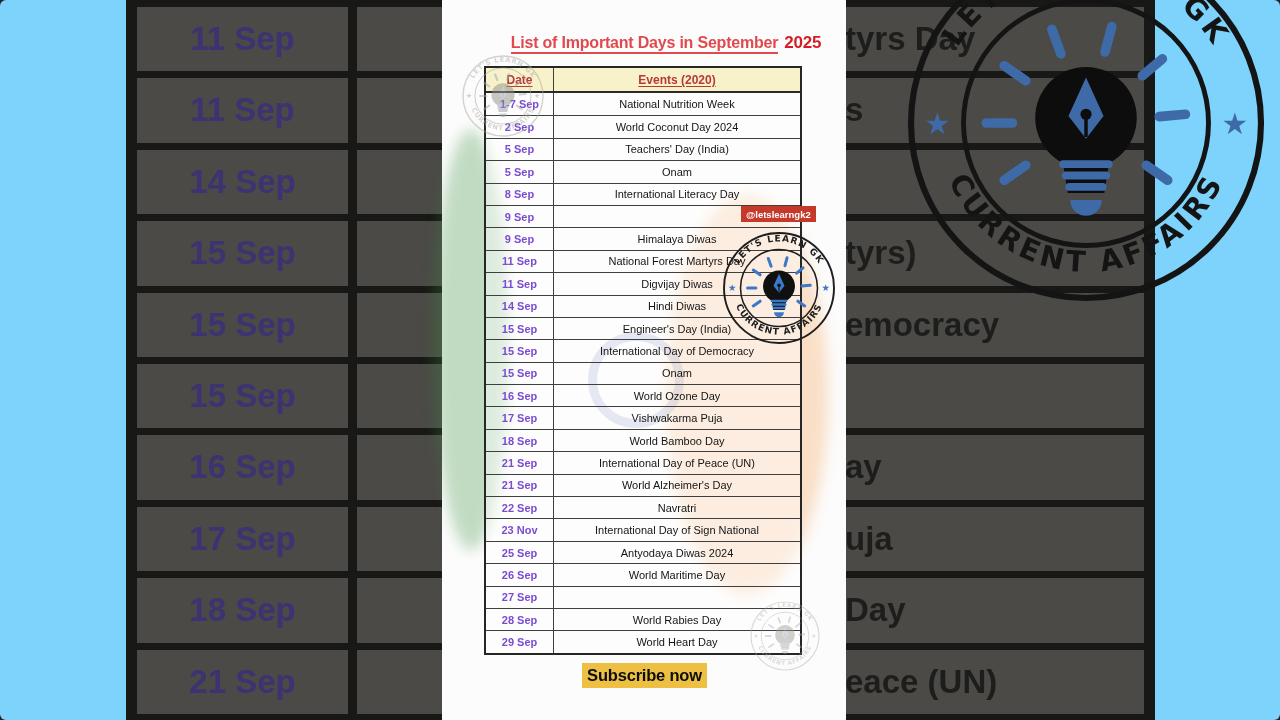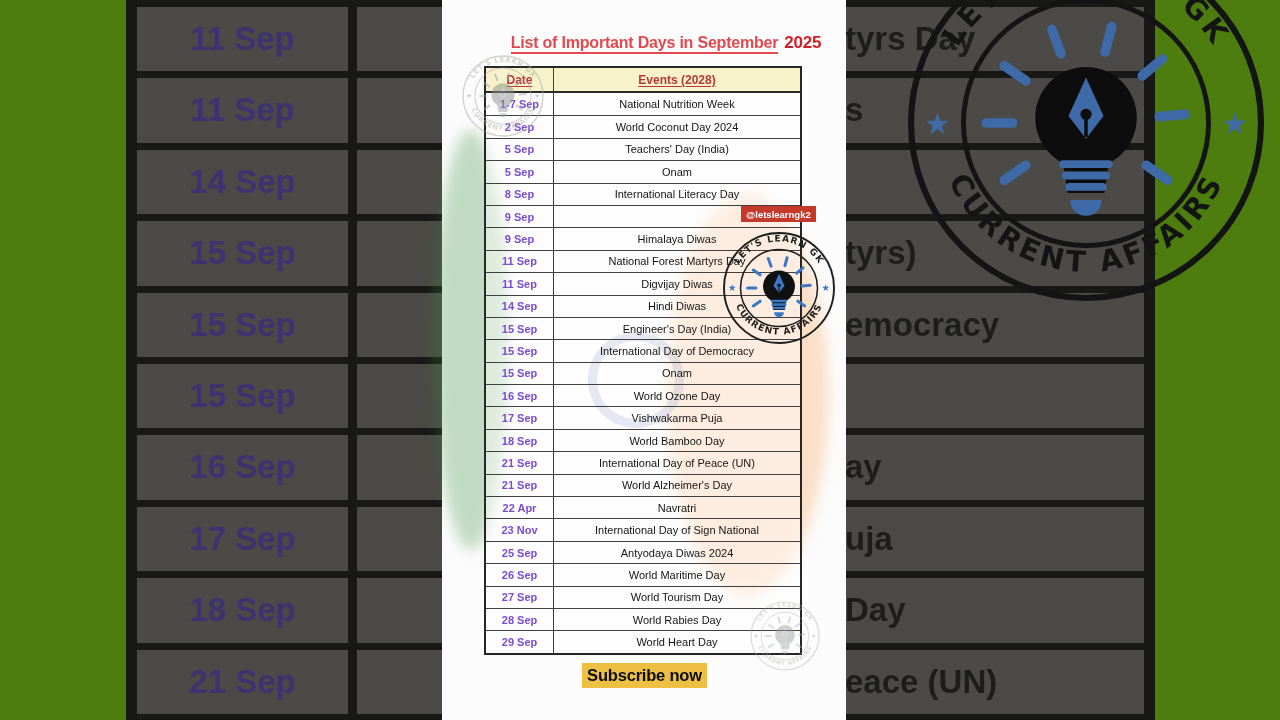--- a/index.html
+++ b/index.html
@@ -1,20 +1,21 @@
 <!DOCTYPE html>
 <html><head>
 <meta charset="utf-8">
 <style>
   html,body{margin:0;padding:0;background:#222;}
   *{box-sizing:border-box;}
   .canvas{
     position:relative;width:1280px;height:720px;overflow:hidden;
-    background:#4d7c0f;
+    background:#7dd3fc;
     font-family:"Liberation Sans",sans-serif;
+    border-radius:6px;
   }
   
   .bg-table{position:absolute;left:126px;top:0;width:1029px;height:720px;background:#181816;z-index:1;}
   .bg-cell{position:absolute;background:#4b4a46;overflow:hidden;}
   .bg-date{color:#3d3272;font-weight:bold;font-size:33px;text-align:center;}
   .bg-frag{position:absolute;left:488px;top:0;height:100%;color:#1d1d1b;font-weight:bold;font-size:33px;white-space:nowrap;text-align:center;}
   
   .panel{position:absolute;left:442px;top:0;width:404px;height:720px;background:#fcfcfc;z-index:10;}
   .flag-blob{position:absolute;border-radius:50%;filter:blur(7px);}
   .flag-green{left:-8px;top:130px;width:74px;height:420px;background:rgba(56,142,60,0.30);}
@@ -90,21 +91,21 @@
     <div class="flag-blob flag-orange"></div>
     <div class="flag-chakra"></div>
 
     <div class="title-row">
       <span class="title-main">List of Important Days in September</span><span class="title-year">2025</span>
     </div>
 
     <div class="gk-table">
       <div class="thead">
         <div class="th th-date">Date</div>
-        <div class="th th-events">Events (2028)</div>
+        <div class="th th-events">Events (2020)</div>
       </div>
       <div id="tbody">
           <div class="trow">
             <div class="td td-date">1-7 Sep</div>
             <div class="td td-event">National Nutrition Week</div>
           </div>
           <div class="trow">
             <div class="td td-date">2 Sep</div>
             <div class="td td-event">World Coconut Day 2024</div>
           </div>
@@ -165,38 +166,37 @@
           </div>
           <div class="trow">
             <div class="td td-date">21 Sep</div>
             <div class="td td-event">International Day of Peace (UN)</div>
           </div>
           <div class="trow">
             <div class="td td-date">21 Sep</div>
             <div class="td td-event">World Alzheimer's Day</div>
           </div>
           <div class="trow">
-            <div class="td td-date">22 Apr</div>
+            <div class="td td-date">22 Sep</div>
             <div class="td td-event">Navratri</div>
           </div>
           <div class="trow">
             <div class="td td-date">23 Nov</div>
             <div class="td td-event">International Day of Sign National</div>
           </div>
           <div class="trow">
             <div class="td td-date">25 Sep</div>
             <div class="td td-event">Antyodaya Diwas 2024</div>
           </div>
           <div class="trow">
             <div class="td td-date">26 Sep</div>
             <div class="td td-event">World Maritime Day</div>
           </div>
           <div class="trow">
             <div class="td td-date">27 Sep</div>
-            <div class="td td-event">World Tourism Day</div>
           </div>
           <div class="trow">
             <div class="td td-date">28 Sep</div>
             <div class="td td-event">World Rabies Day</div>
           </div>
           <div class="trow">
             <div class="td td-date">29 Sep</div>
             <div class="td td-event">World Heart Day</div>
           </div>
         </div>

